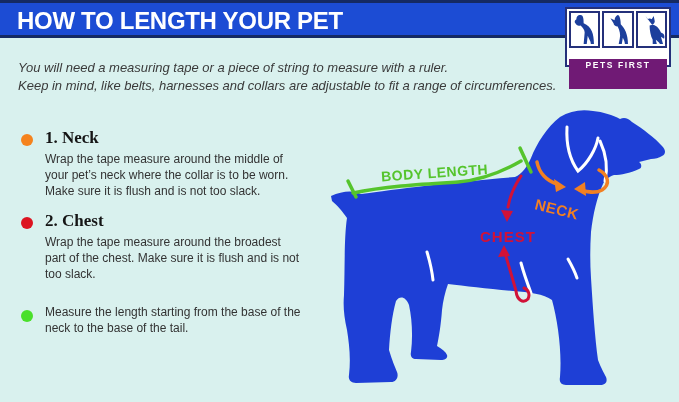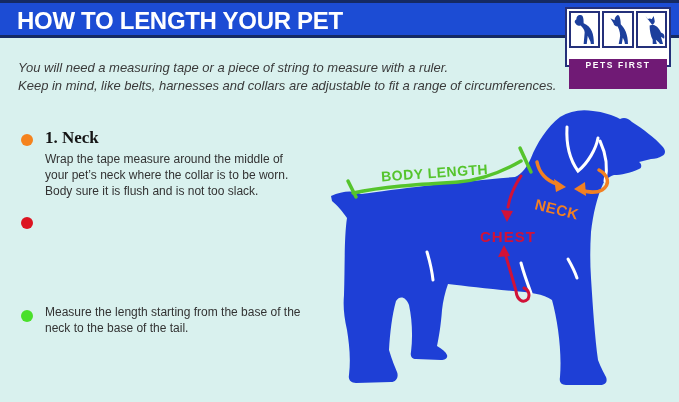--- a/index.html
+++ b/index.html
@@ -80,24 +80,30 @@
   <div class="intro">
     <div>You will need a measuring tape or a piece of string to measure with a ruler.</div>
     <div>Keep in mind, like belts, harnesses and collars are adjustable to fit a range of circumferences.</div>
   </div>
 
   <span class="bullet" style="top:134px;;background:#f5831d"></span>
   <div class="step" style="top:128px;">
     <div class="step-heading">1. Neck</div>
     <div class="step-line">Wrap the tape measure around the middle of</div>
     <div class="step-line">your pet’s neck where the collar is to be worn.</div>
-    <div class="step-line">Body sure it is flush and is not too slack.</div>
+    <div class="step-line">Make sure it is flush and is not too slack.</div>
   </div>
 
   <span class="bullet" style="top:217px;;background:#dc1420"></span>
+  <div class="step" style="top:211px;">
+    <div class="step-heading">2. Chest</div>
+    <div class="step-line">Wrap the tape measure around the broadest</div>
+    <div class="step-line">part of the chest. Make sure it is flush and is not</div>
+    <div class="step-line">too slack.</div>
+  </div>
 
   <span class="bullet" style="top:310px;;background:#4ae02b"></span>
   <div class="step" style="top:304px;">
     <div class="step-line">Measure the length starting from the base of the</div>
     <div class="step-line">neck to the base of the tail.</div>
   </div>
 
   <svg class="diagram" viewBox="323 95 356 307">
 
     <path fill="#1e3fd6" d="

